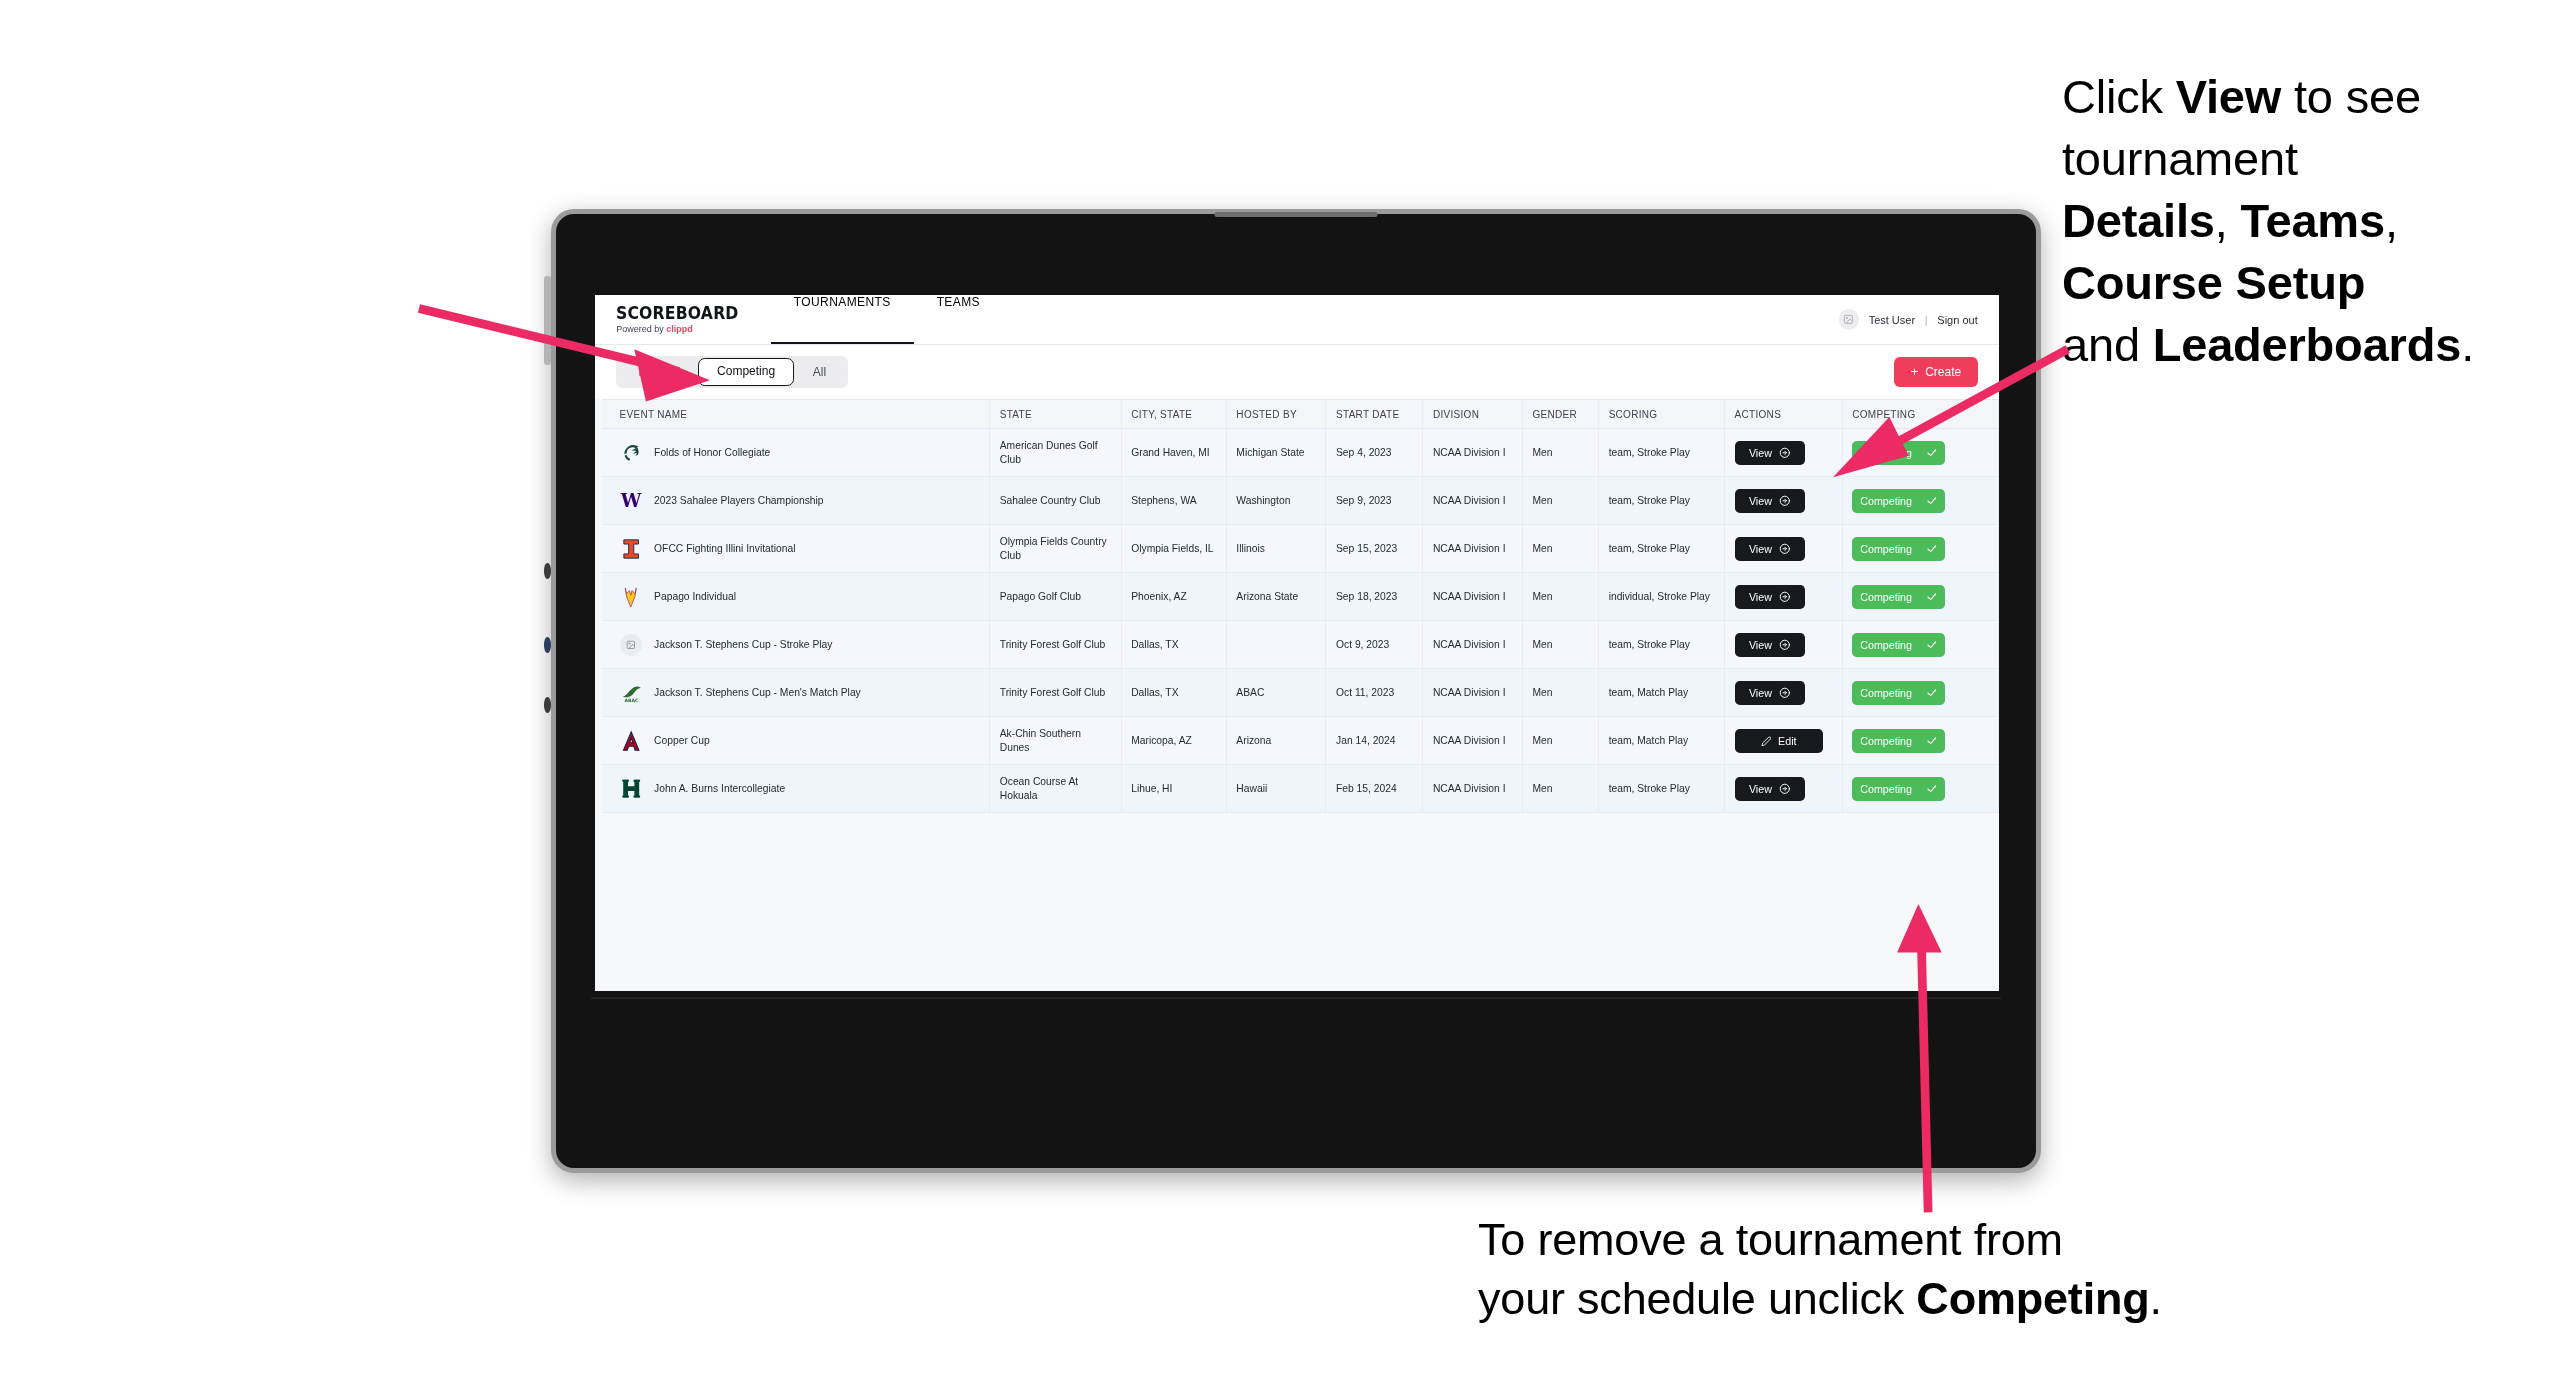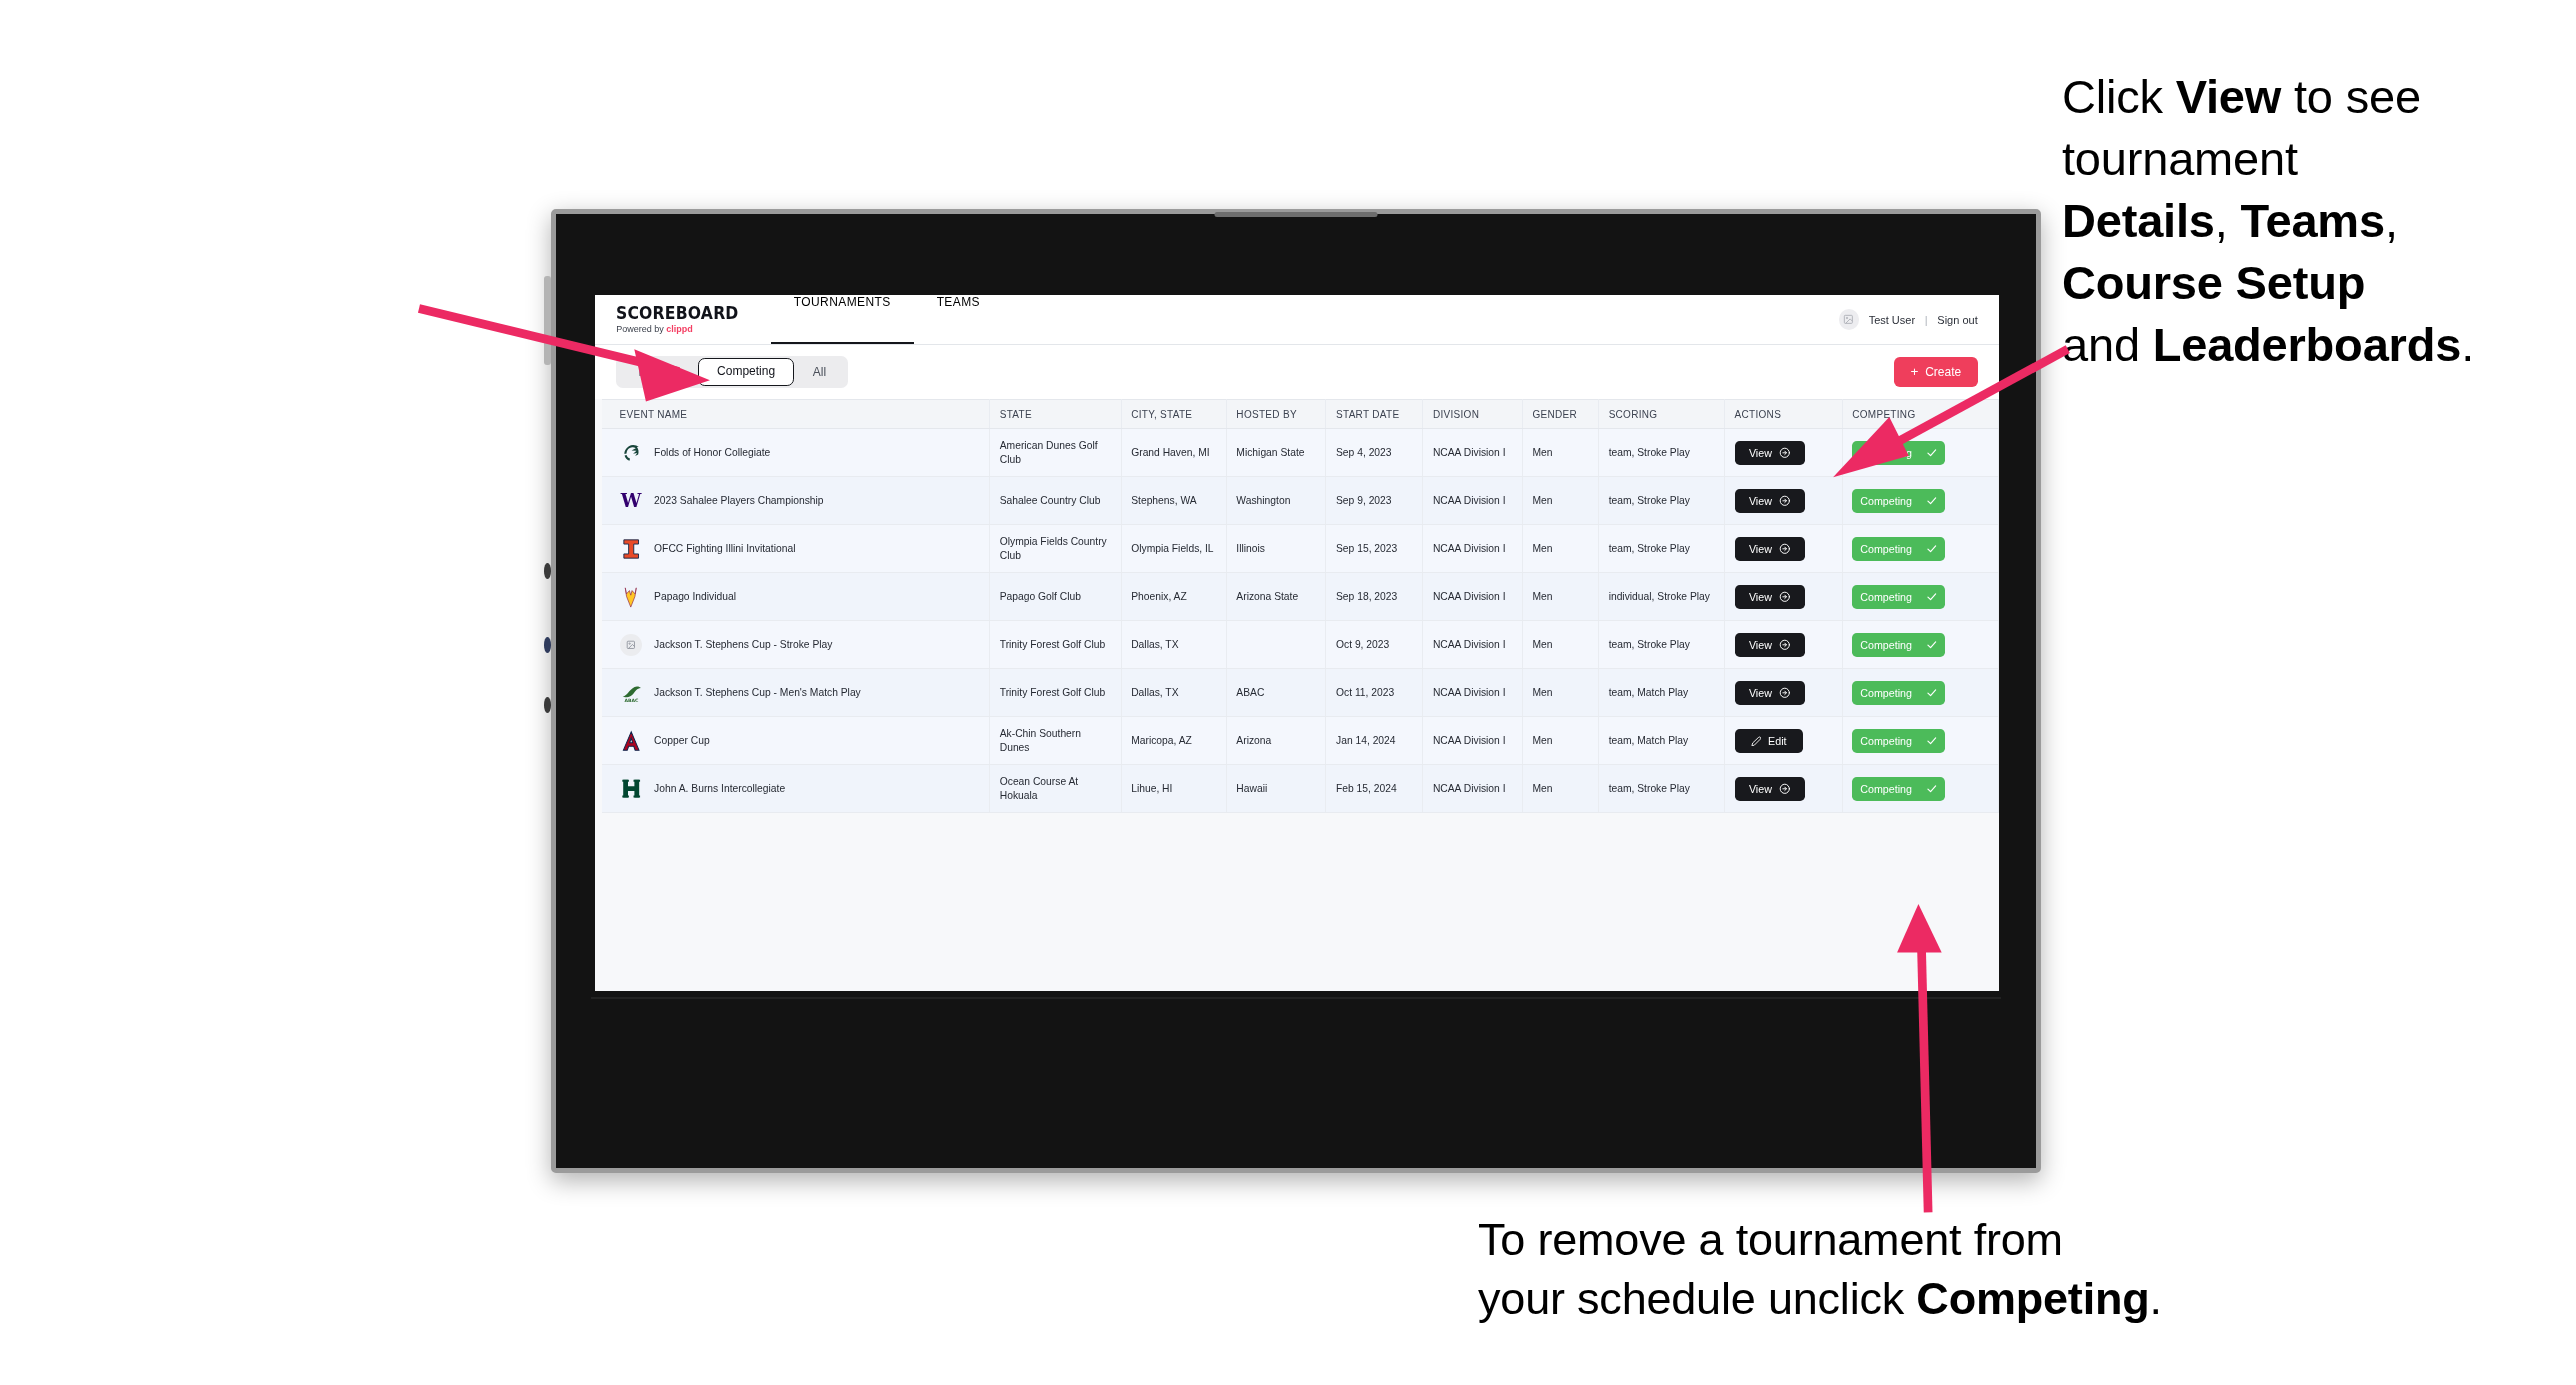--- a/index.html
+++ b/index.html
@@ -26,21 +26,21 @@
 
   
   .arrow-svg { position: absolute; overflow: visible; pointer-events: none; }
 
   
   #tablet {
     position: absolute;
     left: 551px; top: 209px;
     width: 1490px; height: 964px;
     background: #131313;
-    border-radius: 5px;
+    border-radius: 23px;
     border: 5.8px solid #9b9b9b;
     box-shadow: 0 7.8px 25px rgba(0,0,0,0.30);
   }
   #tablet:before { 
     content: "";
     position: absolute; left: 50%; transform: translateX(-50%);
     top: -1.9px; width: 163px; height: 4.8px;
     background: #6e6e6e; border-radius: 2.9px;
   }
   .side-btn {
@@ -168,21 +168,21 @@
 
   
   .btn-view, .btn-edit {
     display: inline-flex; align-items: center; justify-content: center;
     gap: 6.8px;
     background: #18191d; color: #ffffff;
     font-size: 10.7px; border-radius: 4.8px;
     height: 24px; width: 70px; cursor: pointer; border: none;
     font-family: "Liberation Sans", sans-serif;
   }
-  .btn-edit { width: 68px; }
+  .btn-edit { width: 88px; }
   .badge-competing {
     display: inline-flex; align-items: center; justify-content: center;
     gap: 13.6px;
     background: #4cbb5a; color: #ffffff;
     font-size: 10.7px; border-radius: 4.8px;
     height: 24px; width: 93px; cursor: pointer; border: none;
     font-family: "Liberation Sans", sans-serif;
   }
   td.actions-cell, td.competing-cell { text-align: left; }
 </style>

